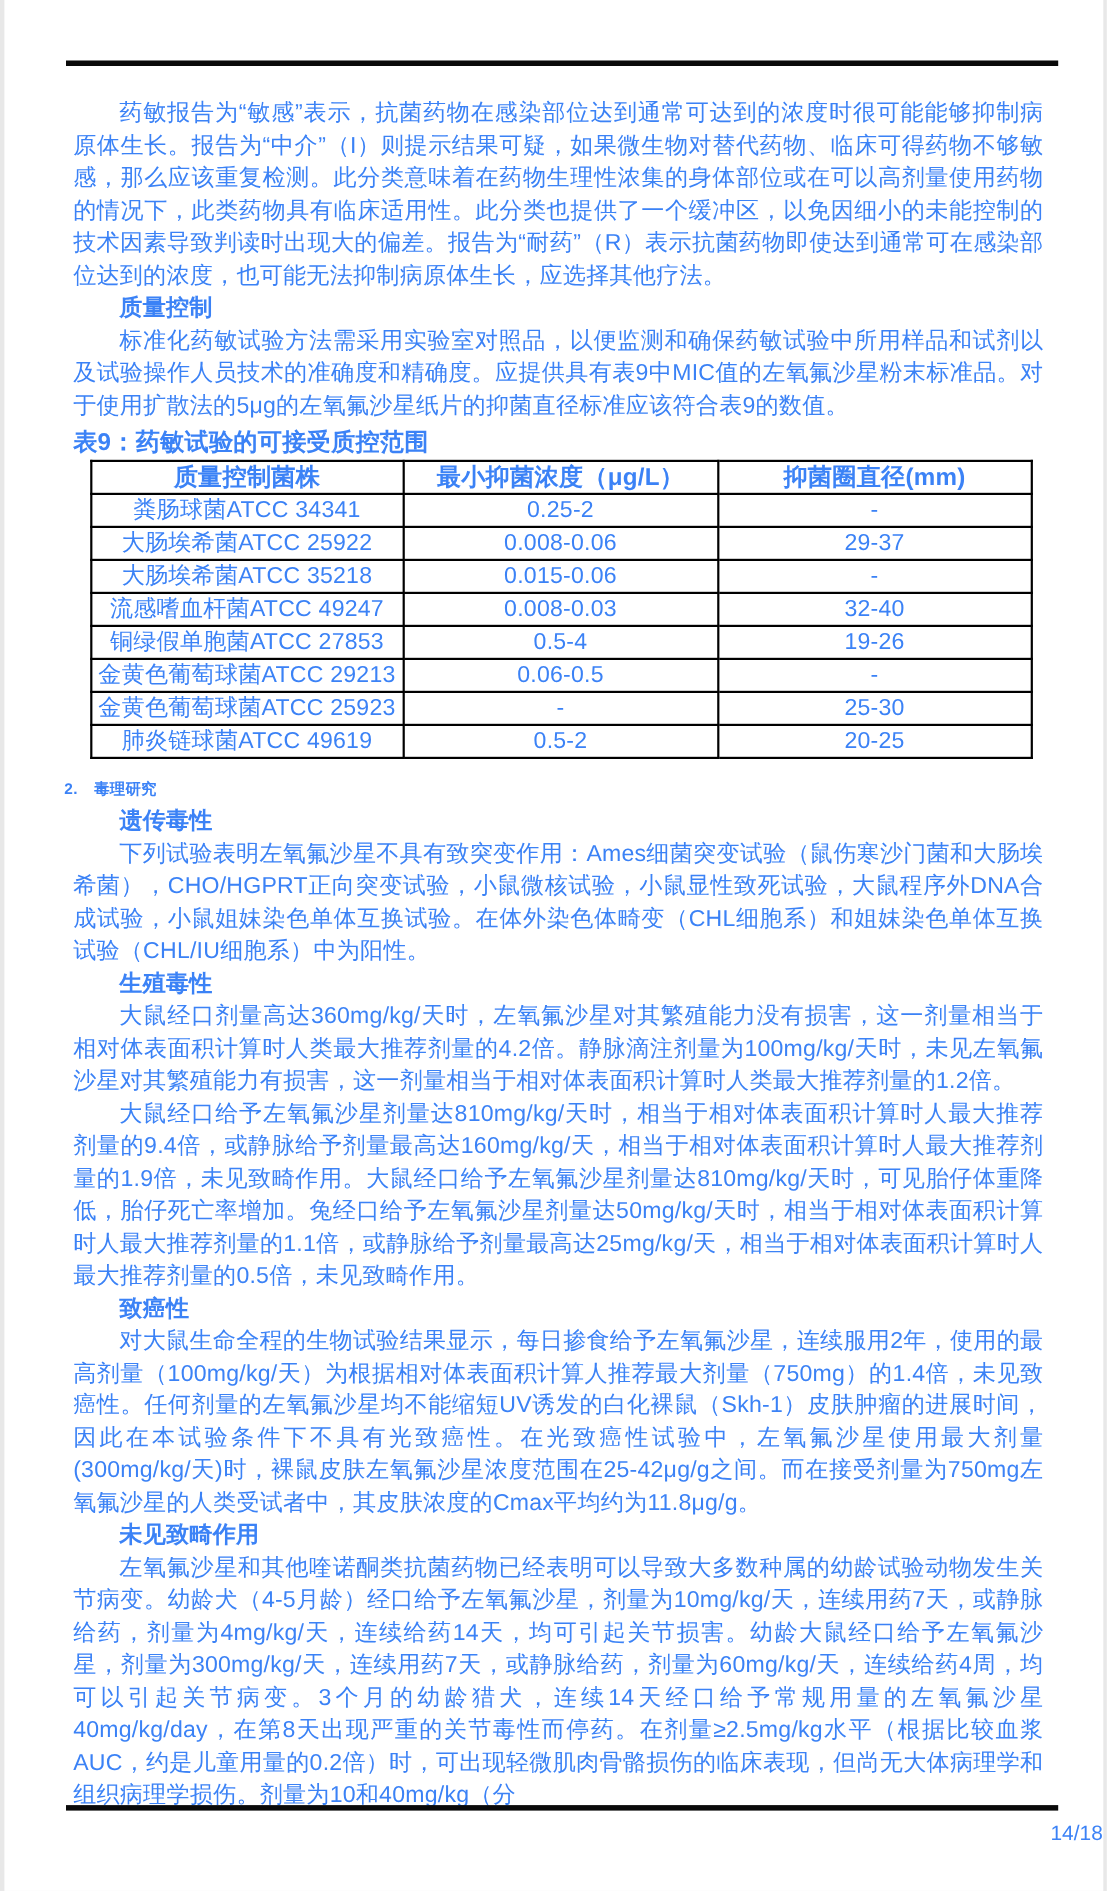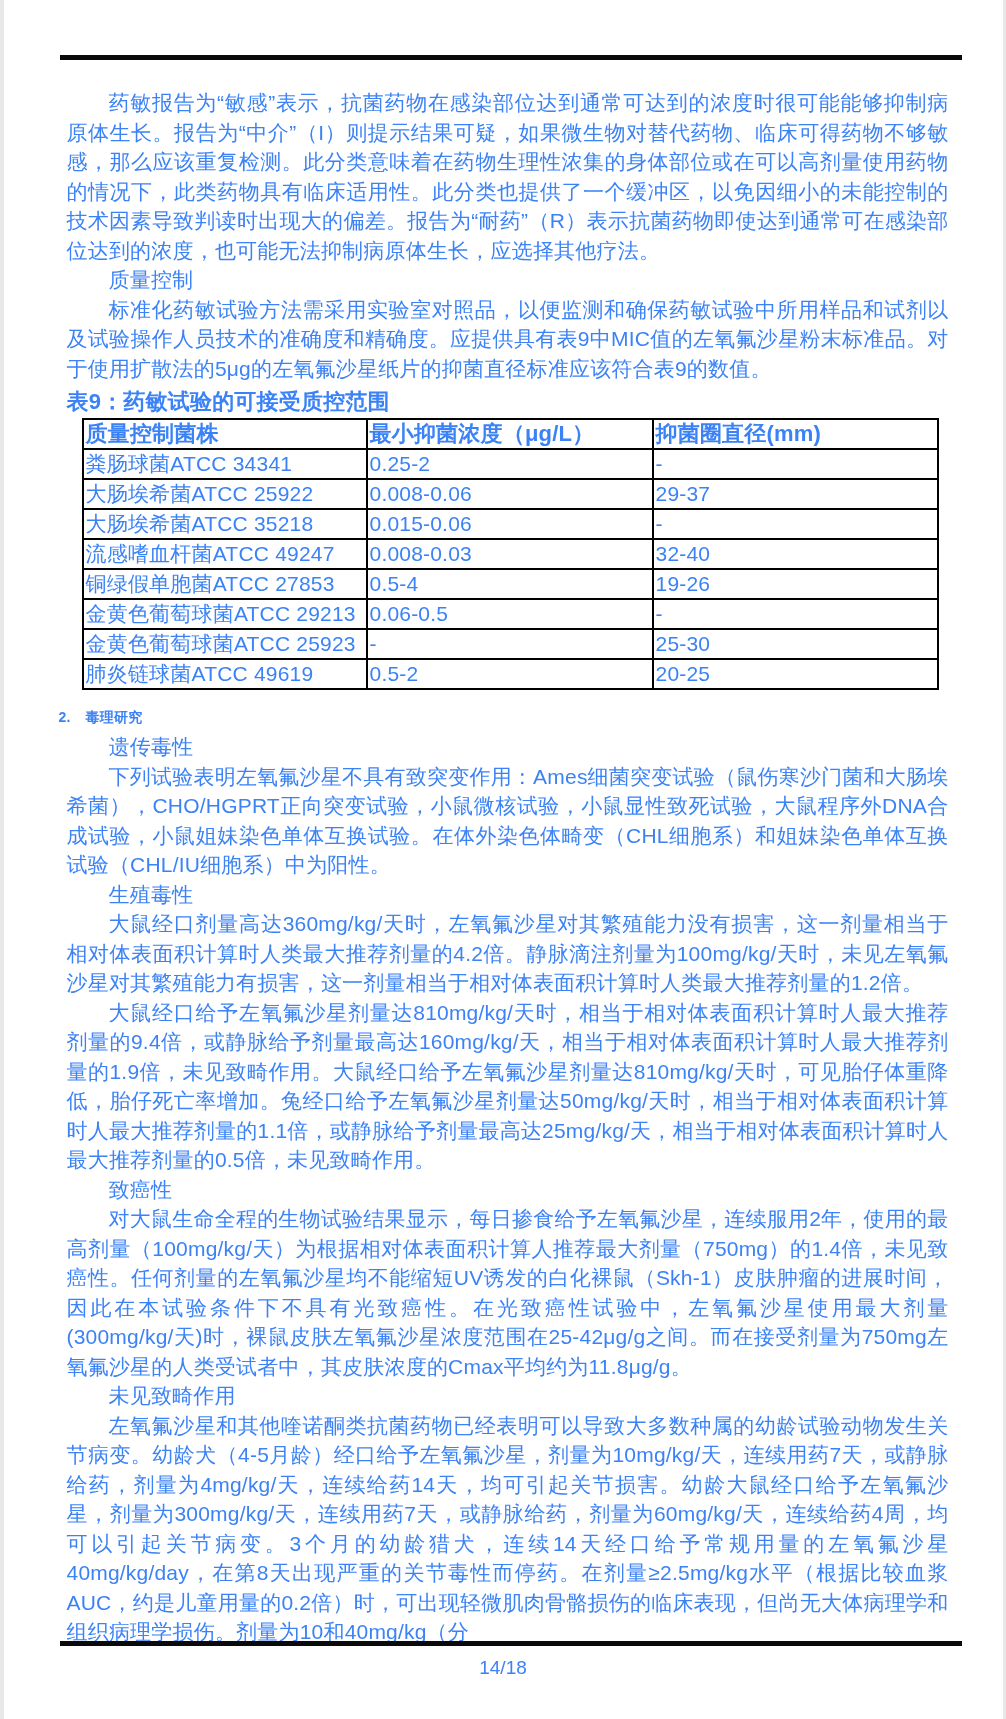--- a/index.html
+++ b/index.html
@@ -14,48 +14,48 @@
   }
   .rule{position:absolute;left:56px;width:902px;height:5px;background:#0a0a0a;}
   .rule-top{top:55px;}
   .rule-bottom{top:1641px;}
   .content{
     position:absolute;left:63px;top:88px;width:882px;
     font-size:21px;line-height:29.5px;text-align:justify;
     letter-spacing:0.2px;
   }
   .content p{margin:0;text-indent:2em;}
-  .subhead{font-weight:normal;}
+  .subhead{font-weight:bold;}
   .table-title{
     text-align:left;text-indent:0 !important;font-weight:bold;
     font-size:22px;margin-top:4px !important;margin-bottom:1px !important;
   }
   table.qc{
     border-collapse:collapse;table-layout:fixed;
     margin-left:15px;width:855px;
   }
   table.qc col.c1{width:284px;}
   table.qc col.c2{width:286px;}
   table.qc col.c3{width:285px;}
   table.qc th,table.qc td{
     border:2px solid #000;
-    vertical-align:middle;
+    text-align:center;vertical-align:middle;
     height:28px;padding:0 2px;
     font-size:21px;line-height:26px;
     overflow:hidden;white-space:nowrap;
   }
   table.qc th{font-weight:bold;font-size:22px;}
   .section-head{
     font-weight:bold;font-size:14px;
     text-indent:0 !important;margin-left:-8px !important;margin-top:13px !important;
   }
   .section-head .sec-num{padding-right:15px;}
   .footer{
     position:absolute;top:1656px;left:0;width:100%;
-    text-align:center;font-size:19px;line-height:24px;
+    text-align:right;font-size:19px;line-height:24px;
   }
 </style>
 </head>
 <body>
 
 <div class="page">
 
   <div class="rule rule-top"></div>
 
   <div class="content">

